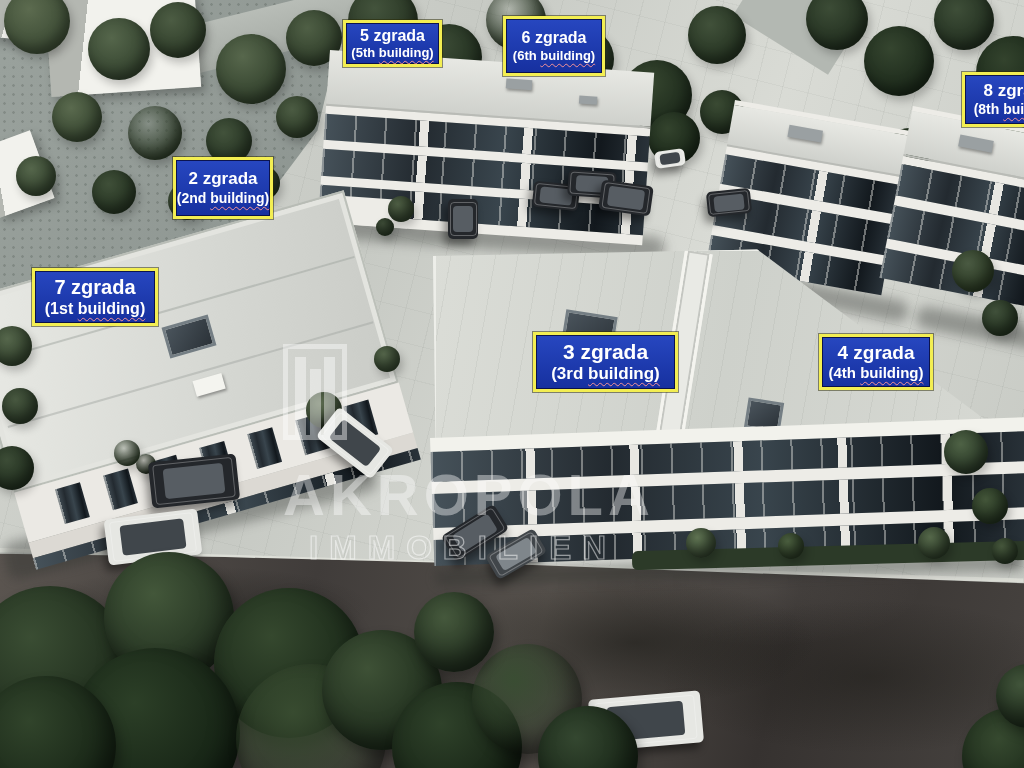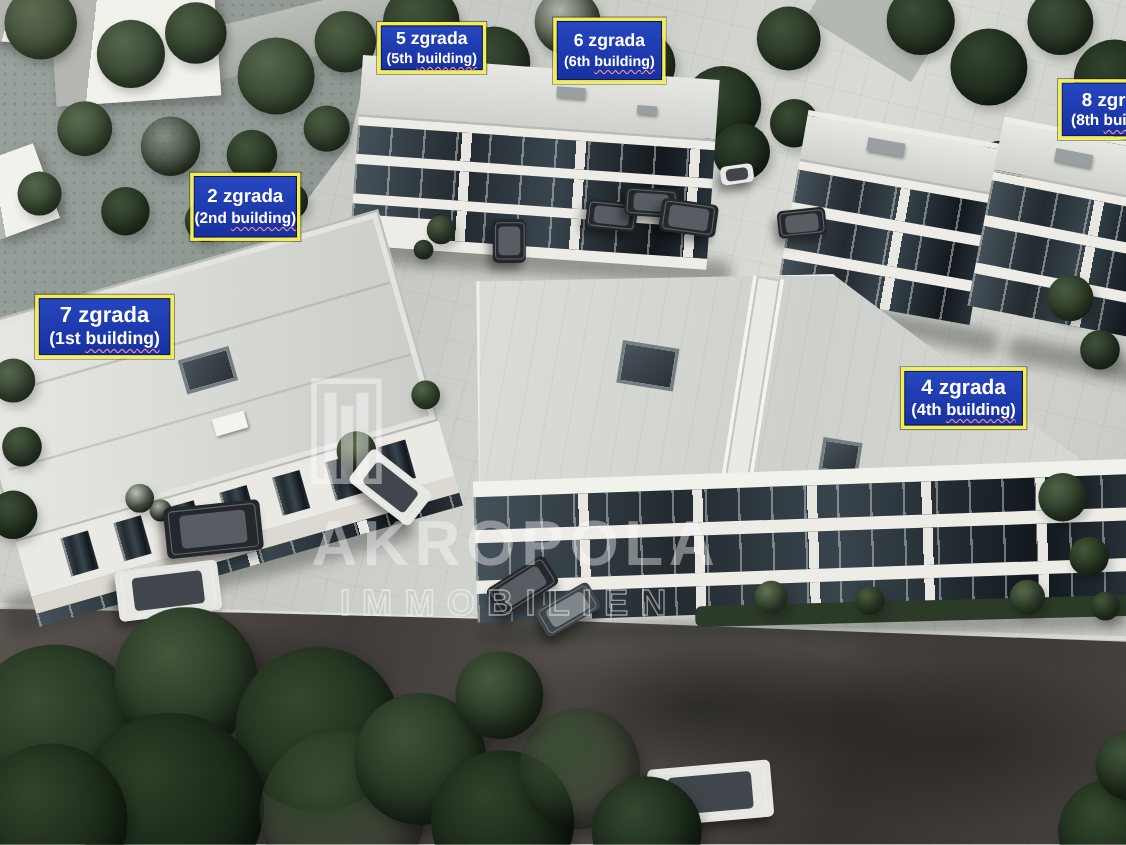--- a/index.html
+++ b/index.html
@@ -273,20 +273,24 @@
   </div>
 
   <div class="bl" style="left:32px;top:268px;width:126px;height:58px;--f1:20px;--f2:16px;">
     <span class="l1">7 zgrada</span>
     <span class="l2"><span>(1st </span><span class="ul">building)</span></span>
   </div>
   <div class="bl" style="left:173px;top:157px;width:100px;height:62px;--f1:17px;--f2:14px;">
     <span class="l1">2 zgrada</span>
     <span class="l2"><span>(2nd </span><span class="ul">building)</span></span>
   </div>
+  <div class="bl" style="left:533px;top:332px;width:145px;height:60px;--f1:21px;--f2:17px;">
+    <span class="l1">3 zgrada</span>
+    <span class="l2"><span>(3rd </span><span class="ul">building)</span></span>
+  </div>
   <div class="bl" style="left:819px;top:334px;width:114px;height:56px;--f1:19px;--f2:15px;">
     <span class="l1">4 zgrada</span>
     <span class="l2"><span>(4th </span><span class="ul">building)</span></span>
   </div>
   <div class="bl" style="left:343px;top:20px;width:99px;height:47px;--f1:16px;--f2:13px;">
     <span class="l1">5 zgrada</span>
     <span class="l2"><span>(5th </span><span class="ul">building)</span></span>
   </div>
   <div class="bl" style="left:503px;top:16px;width:102px;height:60px;--f1:16px;--f2:13px;">
     <span class="l1">6 zgrada</span>

